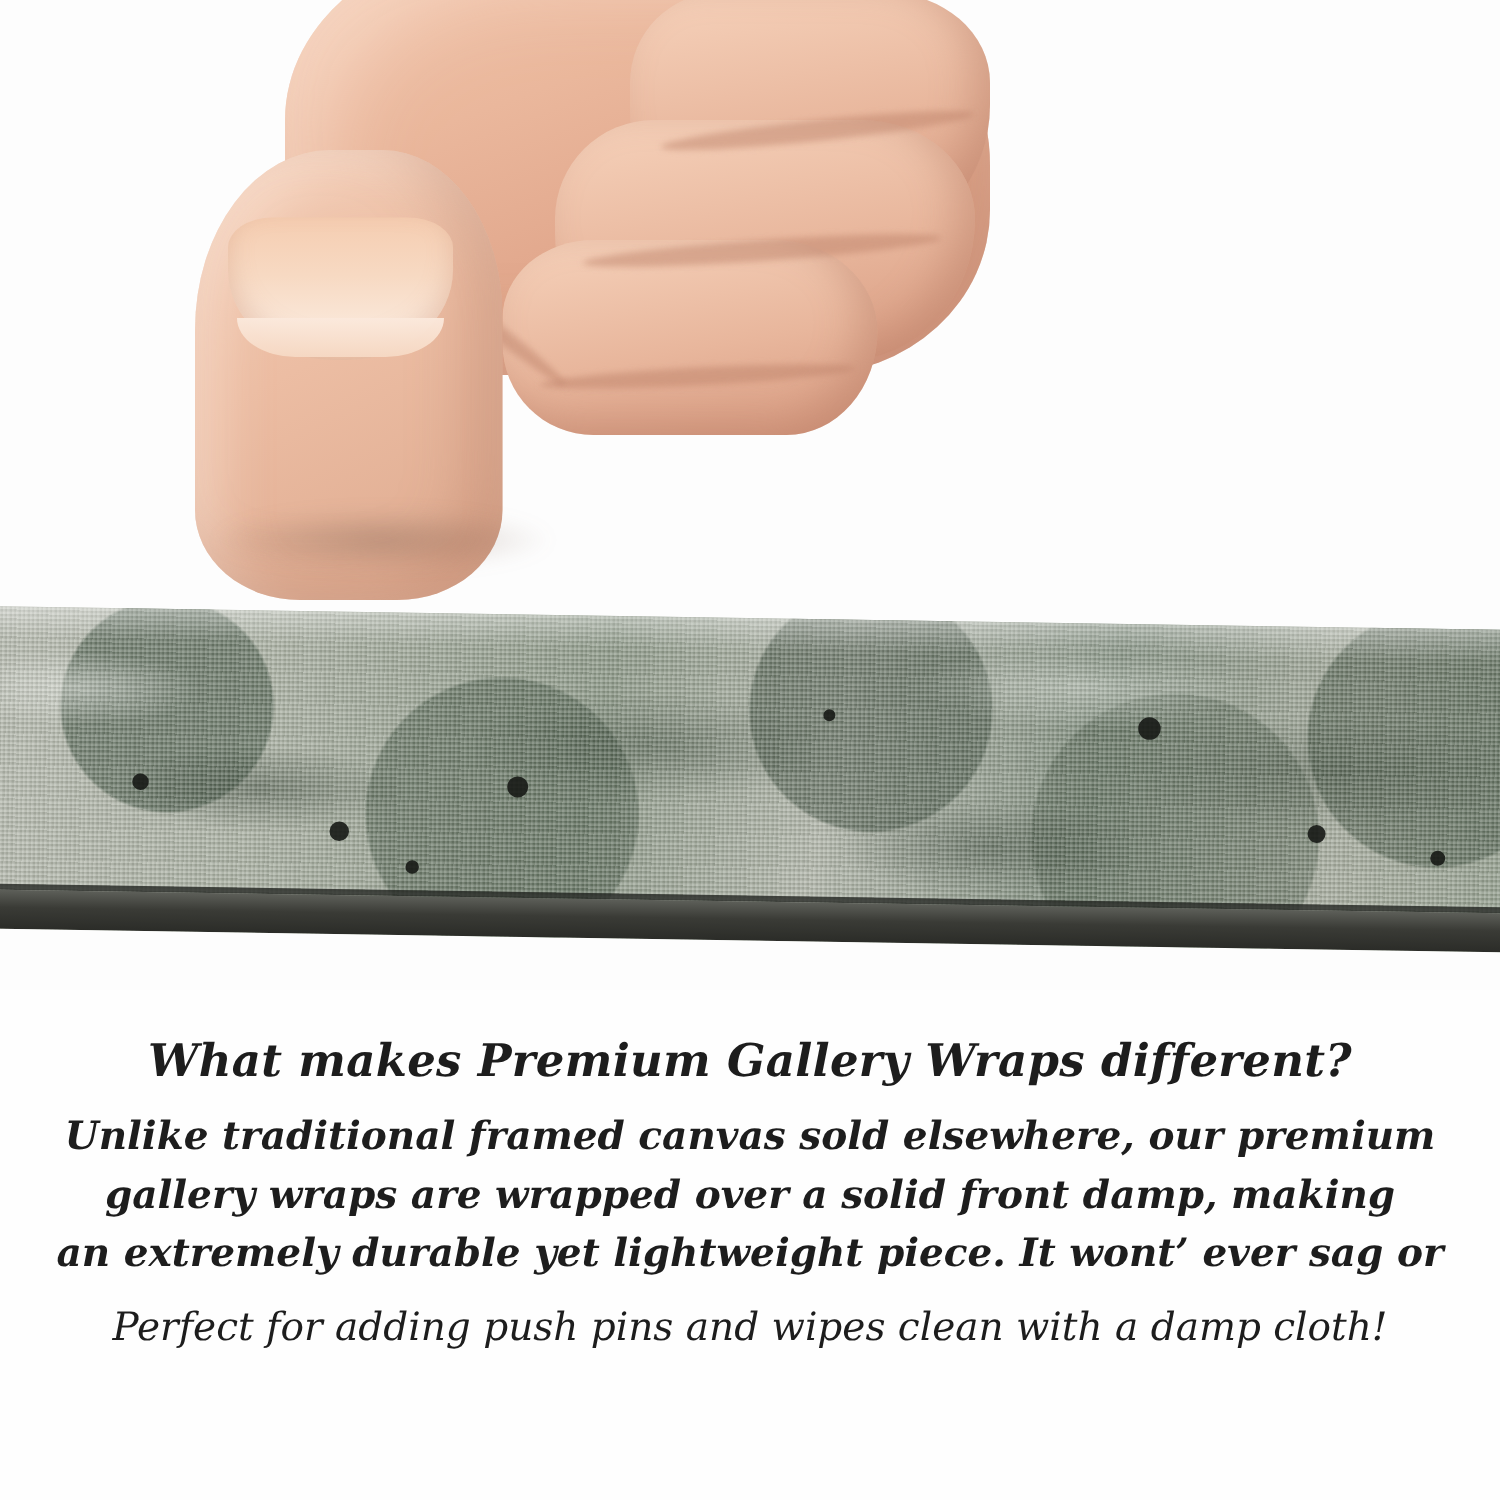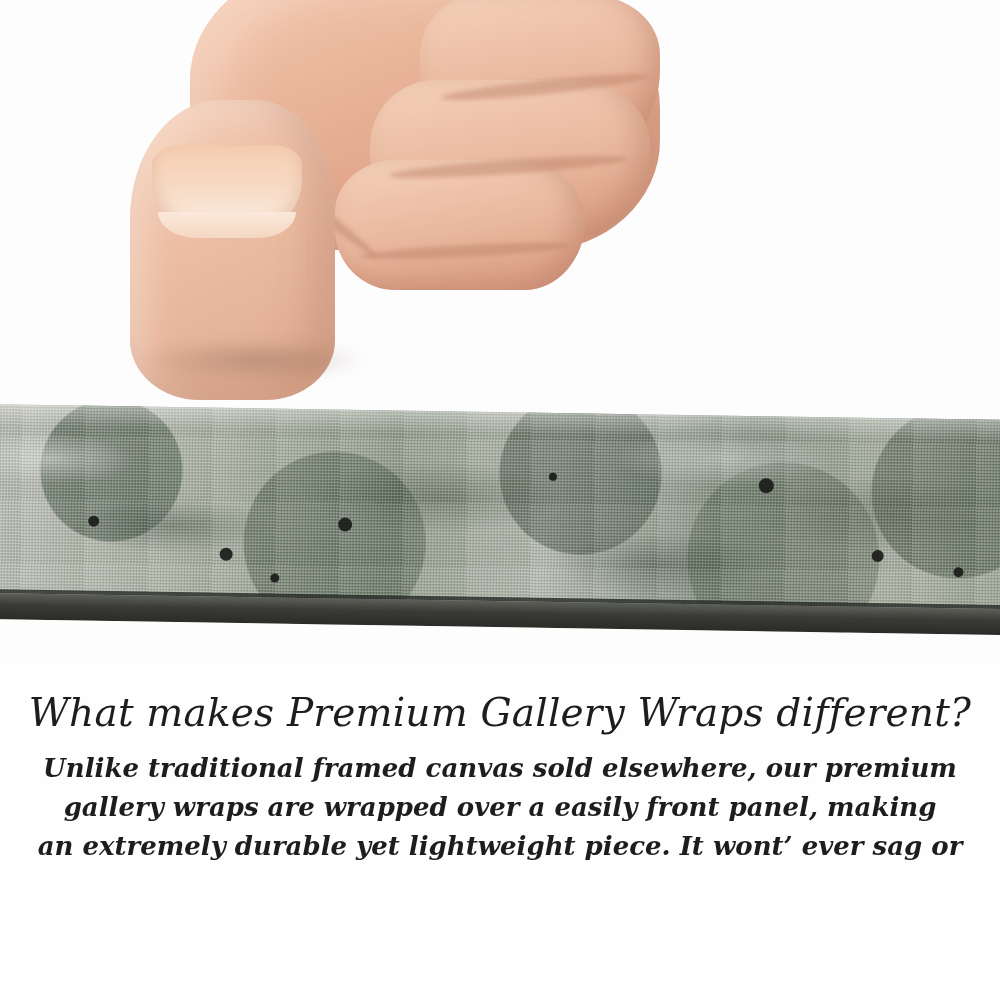--- a/index.html
+++ b/index.html
@@ -177,22 +177,22 @@
     position: absolute;
     left: 0;
     top: 690px;
     width: 1000px;
     text-align: center;
     color: #1d1d1d;
     font-family: "DejaVu Serif", serif;
     font-style: italic;
   }
   .caption-heading {
-    font-size: 39px;
-    font-weight: 400;
+    font-size: 30px;
+    font-weight: 700;
     letter-spacing: 0.2px;
     margin-bottom: 14px;
   }
   .caption-line {
     font-size: 26px;
     line-height: 39px;
     font-weight: 700;
   }
   .caption-final {
     font-size: 26px;
@@ -236,17 +236,18 @@
       <div class="speck" style="left:966px;  top:148px; width:10px; height:10px;"></div>
       <div class="strip-edge-line"></div>
       <div class="strip-edge-dark"></div>
     </div>
 
   </div>
 
   <div class="caption">
     <div class="caption-heading">What makes Premium Gallery Wraps different?</div>
     <div class="caption-line">Unlike traditional framed canvas sold elsewhere, our premium</div>
-    <div class="caption-line">gallery wraps are wrapped over a easily front panel, making</div>
+    <div class="caption-line">gallery wraps are wrapped over a solid front damp, making</div>
     <div class="caption-line">an extremely durable yet lightweight piece. It wont’ ever sag or</div>
+    <div class="caption-final">Perfect for adding push pins and wipes clean with a damp cloth!</div>
   </div>
 
 </div>
 
 </body></html>

